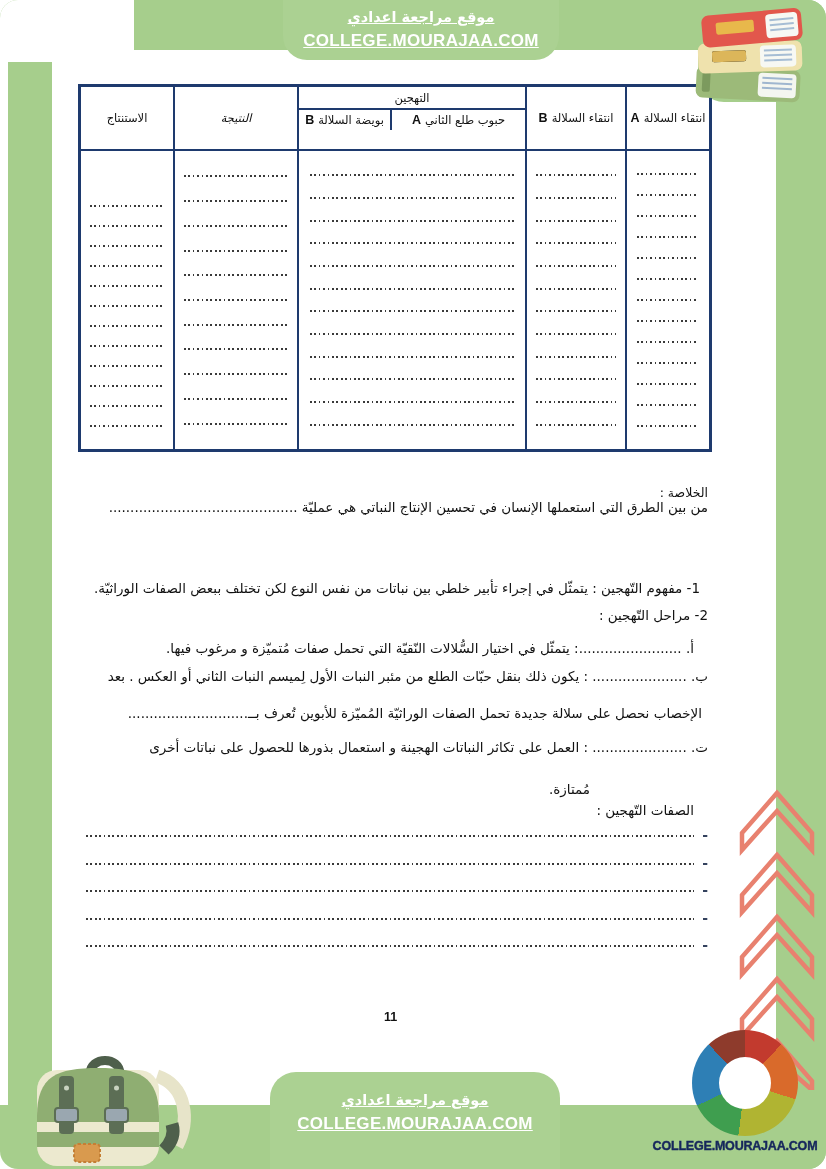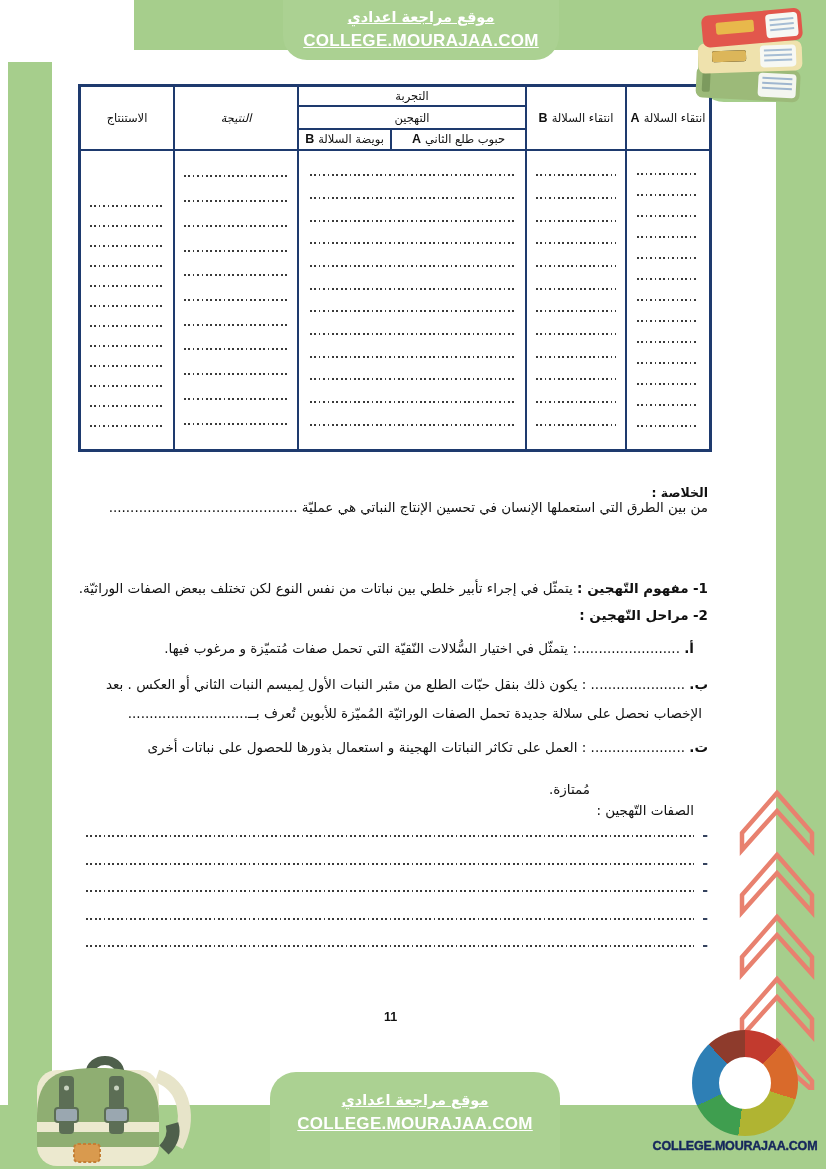--- a/index.html
+++ b/index.html
@@ -1,17 +1,17 @@
 <!DOCTYPE html>
 <html lang="ar"><head>
 <meta charset="utf-8">
 <style>
   html,body{margin:0;padding:0;background:#fff;}
   .page{position:relative;width:826px;height:1169px;background:#fff;overflow:hidden;
-        font-family:"DejaVu Sans","Liberation Sans",sans-serif;color:#111;}
+        font-family:"DejaVu Sans","Liberation Sans",sans-serif;color:#111;border-radius:18px;}
 
   
   .band-top{position:absolute;left:0;top:0;width:826px;height:50px;background:#a6ce8c;z-index:1;}
   .corner-tr{position:absolute;left:698px;top:0;width:128px;height:102px;background:#a6ce8c;
              border-radius:0 0 0 26px;z-index:1;}
   .strip-left{position:absolute;left:8px;top:50px;width:44px;height:1062px;background:#a6ce8c;z-index:1;}
   .strip-right{position:absolute;left:776px;top:50px;width:50px;height:1119px;background:#a6ce8c;z-index:1;}
   .band-bottom{position:absolute;left:0;top:1105px;width:826px;height:64px;background:#a6ce8c;z-index:1;}
 
   
@@ -48,21 +48,21 @@
   .latin{font-weight:bold;font-size:12.5px;font-family:"Liberation Sans",sans-serif;}
   .tbody{flex:1;display:flex;flex-direction:column;justify-content:space-around;padding:13px 0;}
   .dotline{height:2px;margin:0 auto;
            background-image:repeating-linear-gradient(90deg,#3a3a3a 0 1.7px,transparent 1.7px 4.4px);}
   .c-c .dotline{width:80%;} .c-r .dotline{width:85%;} .c-g .dotline{width:90%;}
   .c-b .dotline{width:82%;} .c-a .dotline{width:76%;}
 
   
   .content{position:absolute;left:86px;top:478px;width:622px;direction:rtl;z-index:2;font-size:13.5px;}
   .tline{position:absolute;right:0;width:100%;text-align:right;white-space:nowrap;line-height:20px;}
-  .b{font-weight:bold;}
+  .b{font-weight:normal;}
   .brow{position:absolute;right:0;left:0;display:flex;direction:rtl;align-items:center;gap:8px;}
   .bdash{color:#33415e;font-weight:bold;font-size:14px;line-height:10px;}
   .bleader{flex:1;height:2px;margin-top:2px;
            background-image:repeating-linear-gradient(90deg,#3a3a3a 0 1.7px,transparent 1.7px 4.4px);}
 
   .pagenum{position:absolute;left:384px;top:1010px;font-weight:bold;font-size:12.5px;z-index:2;
            font-family:"Liberation Sans",sans-serif;}
 
   
   .books{position:absolute;left:686px;top:6px;z-index:3;}
@@ -151,21 +151,20 @@
           <div class="dotline"></div>
           <div class="dotline"></div>
           <div class="dotline"></div>
           <div class="dotline"></div>
           <div class="dotline"></div>
           <div class="dotline"></div>
         </div>
     </div>
     <div class="col c-g">
       <div class="ghdr">
-        <div class="r1">التجربة</div>
         <div class="r2">التهجين</div>
         <div class="sub">
           <div class="s1">
             <span>حبوب طلع الثاني</span>
             <span class="latin">A</span>
           </div>
           <div class="s2">
             <span>بويضة السلالة</span>
             <span class="latin">B</span>
           </div>
@@ -231,21 +230,21 @@
       <span>يتمثّل في إجراء تأبير خلطي بين نباتات من نفس النوع لكن تختلف ببعض الصفات الوراثيّة.</span>
     </div>
     <div class="tline" style="top:127px;">
       <span class="b">2-</span>
       <span class="b">مراحل التّهجين :</span>
     </div>
     <div class="tline" style="top:160px;padding-right:14px;box-sizing:border-box;">
       <span class="b">أ.</span>
       <span>........................: يتمثّل في اختيار السُّلالات النّقيّة التي تحمل صفات مُتميّزة  و  مرغوب فيها.</span>
     </div>
-    <div class="tline" style="top:196px;">
+    <div class="tline" style="top:188px;">
       <span class="b">ب.</span>
       <span>...................... : يكون ذلك بنقل حبّات الطلع من مئبر النبات الأول لِميسم النبات الثاني أو العكس . بعد</span>
     </div>
     <div class="tline" style="top:225px;padding-right:6px;box-sizing:border-box;">الإخصاب نحصل على سلالة جديدة تحمل الصفات الوراثيّة المُميّزة للأبوين تُعرف بــ............................</div>
     <div class="tline" style="top:259px;">
       <span class="b">ت.</span>
       <span>...................... : العمل على تكاثر النباتات الهجينة و استعمال بذورها للحصول على نباتات أخرى</span>
     </div>
     <div class="tline" style="top:290px;padding-right:118px;box-sizing:border-box;margin-top:11px;">مُمتازة.</div>
     <div class="tline" style="top:322px;padding-right:14px;box-sizing:border-box;">الصفات التّهجين :</div>

